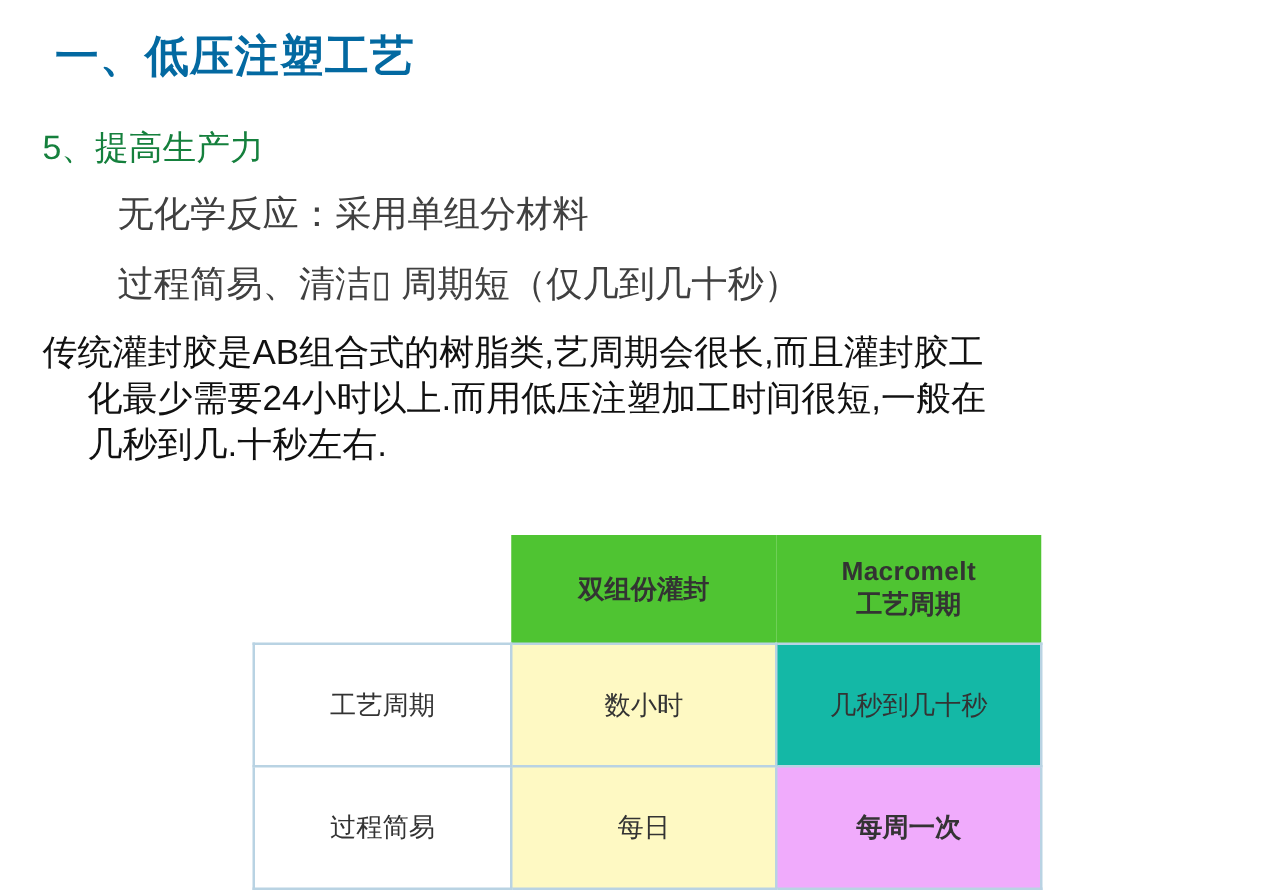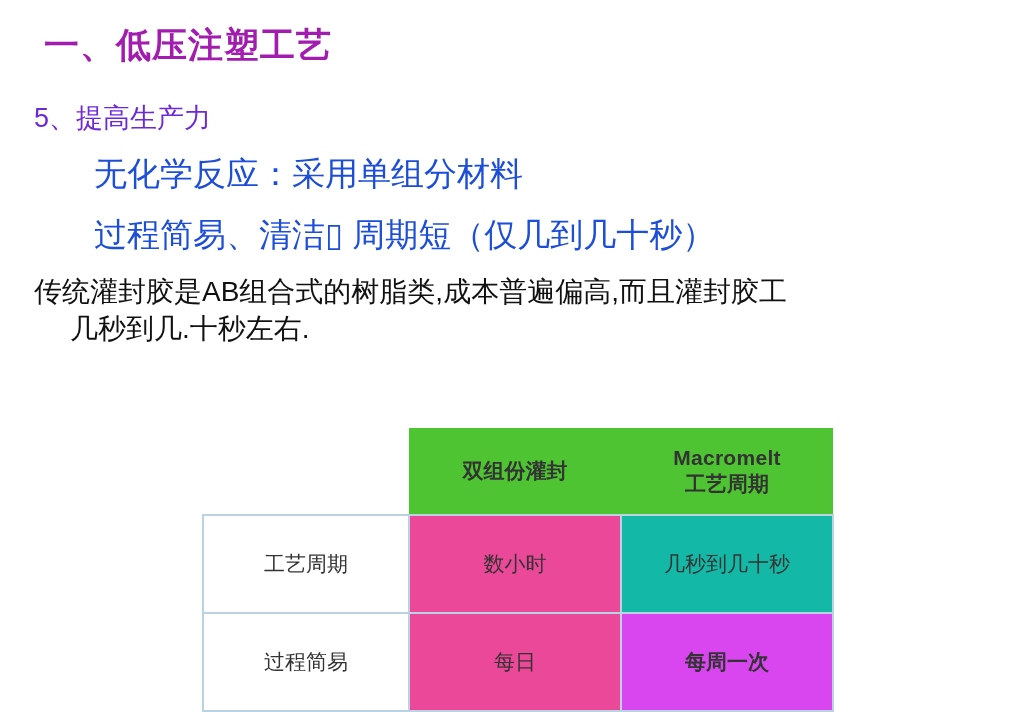--- a/index.html
+++ b/index.html
@@ -20,39 +20,39 @@
     width: 1025px;
     height: 712px;
     box-sizing: border-box;
   }
   .slide-title {
     position: absolute;
     left: 44px;
     top: 22px;
     font-size: 35px;
     font-weight: bold;
-    color: #a21caf;
+    color: #0369a1;
     letter-spacing: 1px;
     white-space: nowrap;
   }
   .body-block {
     position: absolute;
     left: 32px;
     top: 100px;
     width: 960px;
   }
   .line-1 {
     font-size: 27px;
-    color: #6d28d9;
+    color: #15803d;
     margin: 0 0 16px 0;
     padding-left: 2px;
   }
   .line-indent {
-    font-size: 33px;
-    color: #1d4ed8;
+    font-size: 29px;
+    color: #404040;
     margin: 0 0 16px 0;
     padding-left: 62px;
   }
   .para {
     font-size: 28px;
     line-height: 1.32;
     color: #111;
     margin: 12px 0 0 0;
     padding-left: 2px;
     text-indent: 0;
@@ -112,31 +112,31 @@
   }
   .hdr-green2 .cn {
     display: block;
   }
   .cell-label {
     background: #ffffff;
     color: #444;
     font-size: 21px;
   }
   .cell-mid {
-    background: #ec4899;
+    background: #fef9c3;
     color: #333;
     font-size: 21px;
   }
   .cell-right {
     background: #14b8a6;
     color: #222;
     font-size: 21px;
   }
   .cell-right-strong {
-    background: #d946ef;
+    background: #f0abfc;
     color: #222;
     font-size: 21px;
     font-weight: bold;
   }
 </style>
 </head>
 <body>
 
 <div class="slide">
 
@@ -144,21 +144,22 @@
 
   <div class="body-block">
 
     <p class="line-1">5、提高生产力</p>
 
     <p class="line-indent">无化学反应：采用单组分材料</p>
 
     <p class="line-indent">过程简易、清洁▯ 周期短（仅几到几十秒）</p>
 
     <div class="para">
-      <span class="first">传统灌封胶是AB组合式的树脂类,成本普遍偏高,而且灌封胶工</span>
+      <span class="first">传统灌封胶是AB组合式的树脂类,艺周期会很长,而且灌封胶工</span>
+      <span class="cont">化最少需要24小时以上.而用低压注塑加工时间很短,一般在</span>
       <span class="cont">几秒到几.十秒左右.</span>
     </div>
 
   </div>
 
   <div class="table-wrap">
     <table class="cmp">
       <tbody>
           <tr class="row-head">
         <td class="col-label hdr-empty"></td>

